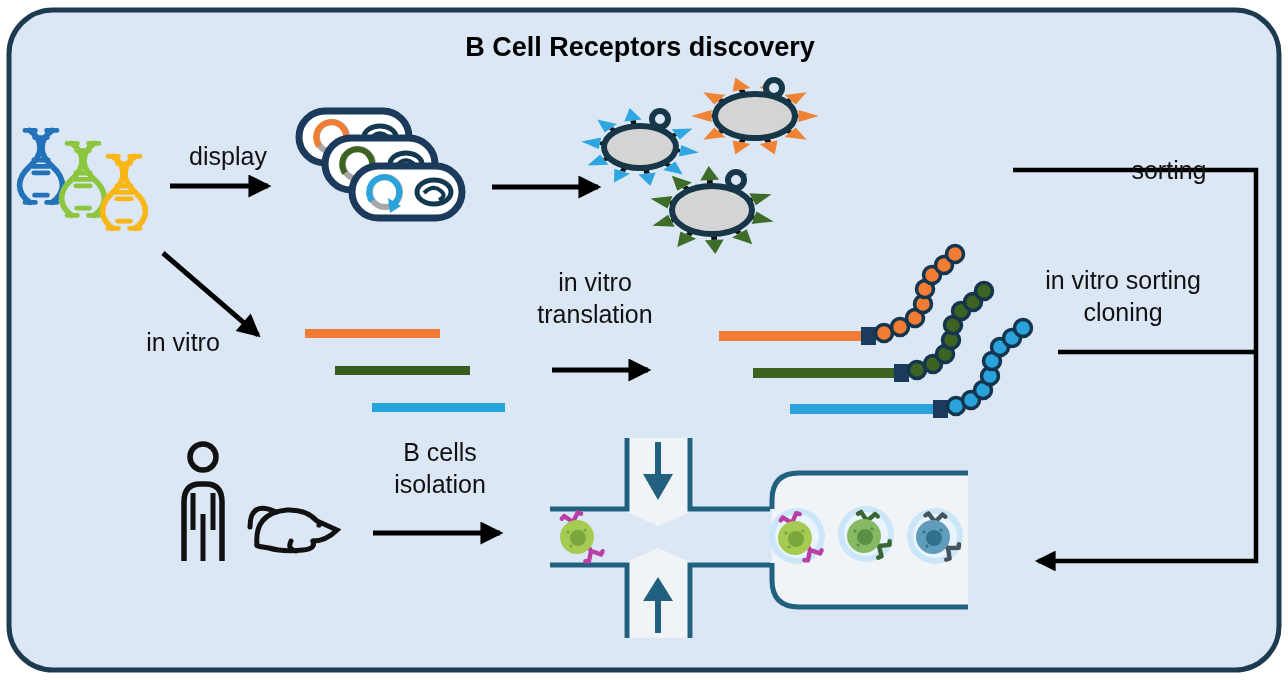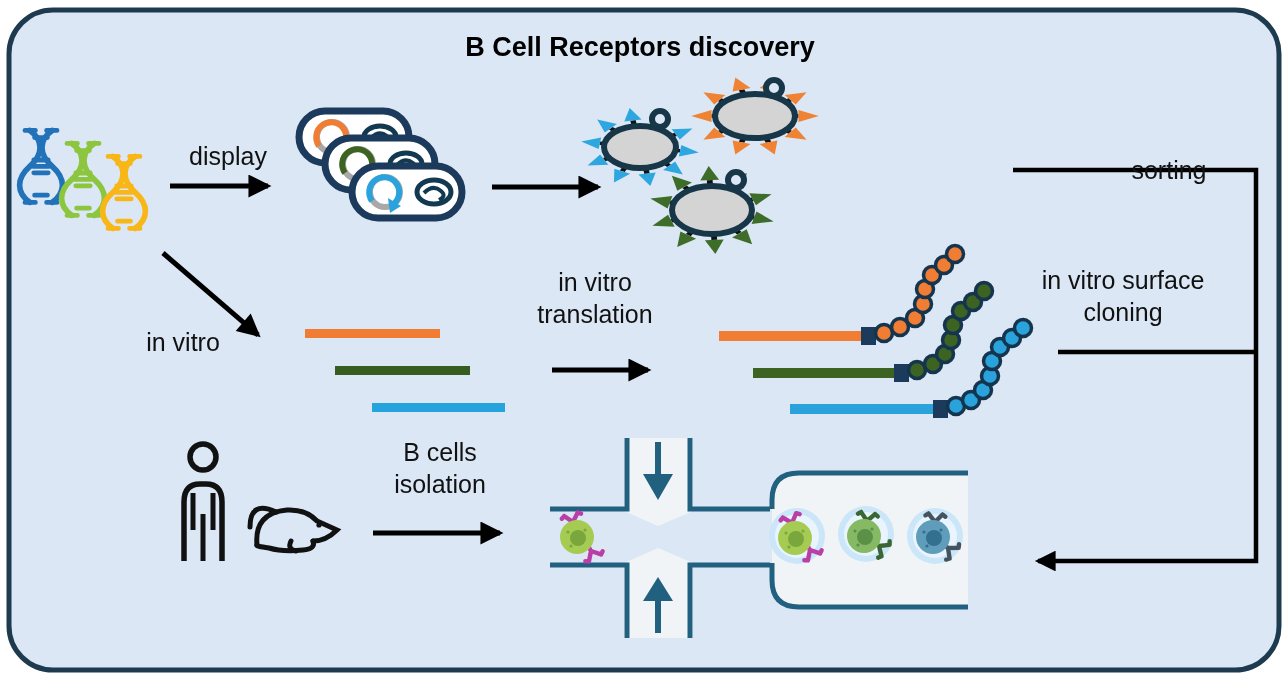--- a/index.html
+++ b/index.html
@@ -278,21 +278,21 @@
   <div class="lbl" style="left:93px;top:326px;width:180px;">
     <div>in vitro</div>
   </div>
 
   <div class="lbl" style="left:505px;top:266px;width:180px;">
     <div>in vitro</div>
     <div>translation</div>
   </div>
 
   <div class="lbl" style="left:1023px;top:264px;width:200px;">
-    <div>in vitro surface</div>
+    <div>in vitro sorting</div>
     <div>cloning</div>
   </div>
 
   <div class="lbl" style="left:360px;top:436px;width:160px;">
     <div>B cells</div>
     <div>isolation</div>
   </div>
 
 </div>
 

